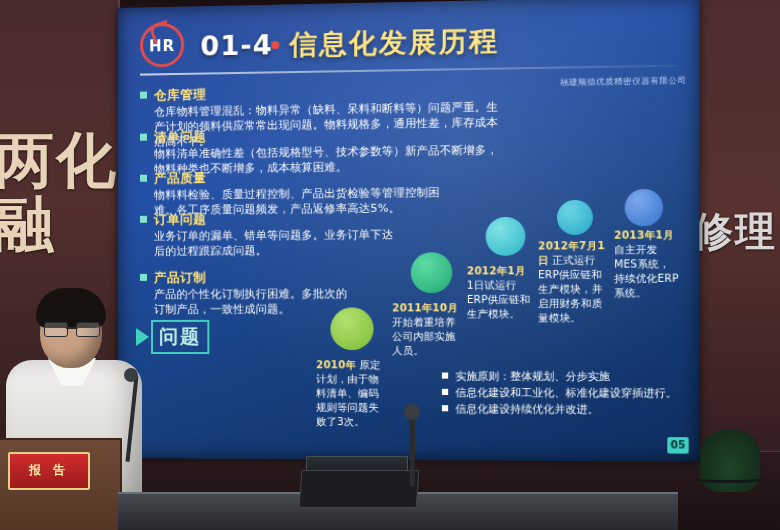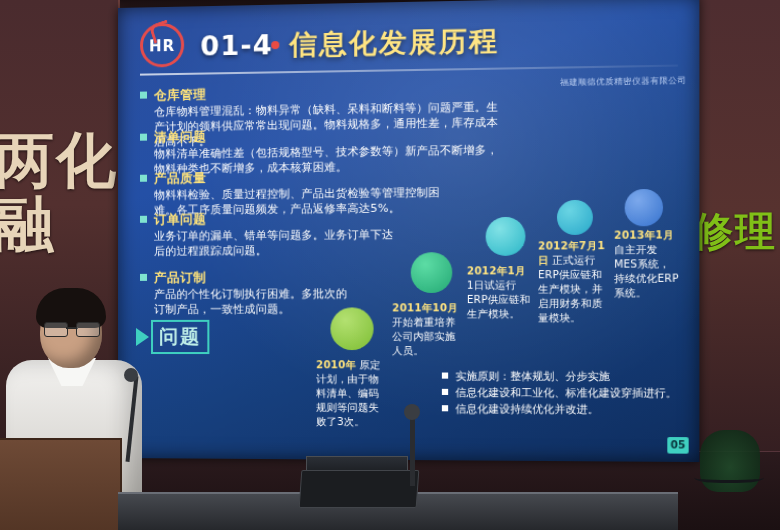--- a/index.html
+++ b/index.html
@@ -60,21 +60,21 @@
     line-height: 64px;
     width: 130px;
     color: #f4e3c4;
   }
   #banner-right {
     right: 2px; top: 208px;
     font-size: 40px;
     line-height: 46px;
     width: 86px;
     text-align: center;
-    color: #84cc16;
+    color: #e5e5e5;
   }
   .floor {
     position: absolute;
     left: 0; bottom: 0; width: 780px; height: 78px;
     background: linear-gradient(180deg, #2b1a1d 0%, #1b1012 100%);
     border-top: 1px solid #55343a;
   }
 
   
   .screen {
@@ -541,20 +541,21 @@
   <div class="person" id="person-collar"></div>
   <div class="person" id="person-head"></div>
   <div class="person" id="person-hair"></div>
   <div class="person" id="person-glasses">
     <span class="lens l"></span>
     <span class="bridge"></span>
     <span class="lens r"></span>
   </div>
 
   <div class="person" id="podium"></div>
+  <div class="person" id="podium-plate">报 告</div>
   <div class="person" id="desk"></div>
   <div class="person" id="laptop-screen"></div>
   <div class="person" id="laptop"></div>
   <div class="person" id="mic1"></div>
   <div class="person" id="mic1-head"></div>
   <div class="person" id="mic2"></div>
   <div class="person" id="mic2-head"></div>
   <div class="person" id="plant"></div>
   <div class="person" id="cable"></div>
 

